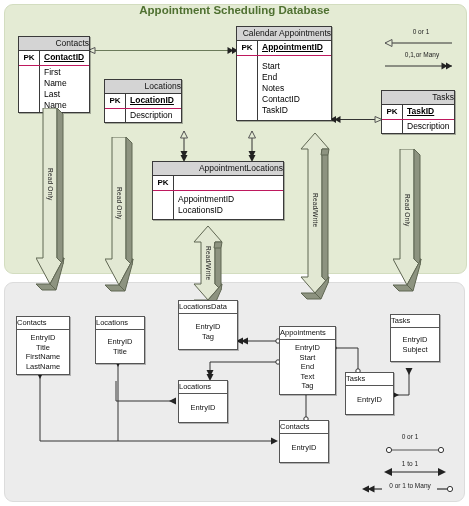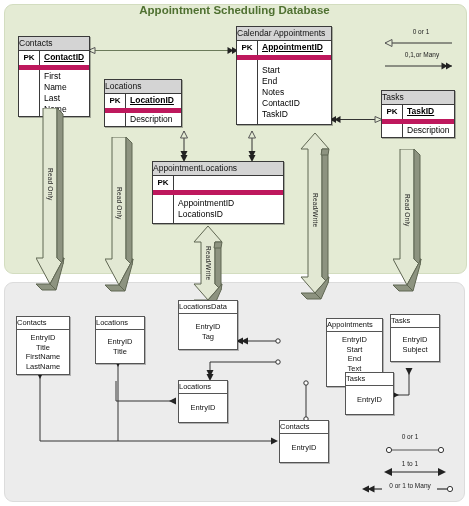--- a/index.html
+++ b/index.html
@@ -16,22 +16,22 @@
     background:#ececec;border:1px solid #dcdcdc;}
 
   .panel-title{position:absolute;text-align:center;font-weight:bold;}
   #green-title{left:0;top:4px;width:469px;font-size:11.5px;color:#4f7031;}
   #gray-title{left:0;top:481px;width:465px;font-size:11.5px;color:#222;}
 
   
   .er{position:absolute;border:1px solid #3a3a3a;background:#ffffff;
       box-shadow:1px 1px 0 rgba(0,0,0,.28);}
   .er-head{background:#d4d4d4;border-bottom:1px solid #3a3a3a;
-      text-align:left;font-size:8.5px;color:#111;line-height:11px;padding:1px 0;}
-  .er-row{display:flex;border-bottom:5px solid #be185d;}
+      text-align:right;font-size:8.5px;color:#111;line-height:11px;padding:1px 0;}
+  .er-row{display:flex;border-bottom:1px solid #be185d;}
   .er-row:last-child{border-bottom:none;}
   .er-pk{width:20px;flex:none;border-right:1px solid #3a3a3a;
       font-size:8px;font-weight:bold;text-align:center;line-height:12px;padding:1px 0;}
   .er-f{flex:1;font-size:8.5px;line-height:11px;padding:1px 4px;}
   .er-f.key{font-weight:bold;text-decoration:underline;}
   .er-blank{width:20px;flex:none;border-right:1px solid #3a3a3a;}
 
   
   .sb{position:absolute;border:1px solid #555;background:#fff;
       box-shadow:1px 1px 0 rgba(0,0,0,.25);}
@@ -286,21 +286,21 @@
   </div>
 
   <div class="sb" style="left:178px;top:300px;width:58px;">
     <div class="sb-head">LocationsData</div>
     <div class="sb-body" style="padding:8px 2px;">
       <div>EntryID</div>
       <div>Tag</div>
     </div>
   </div>
 
-  <div class="sb" style="left:279px;top:318px;width:55px;margin-left:47px;">
+  <div class="sb" style="left:279px;top:326px;width:55px;">
     <div class="sb-head">Appointments</div>
     <div class="sb-body">
       <div>EntryID</div>
       <div>Start</div>
       <div>End</div>
       <div>Text</div>
       <div>Tag</div>
     </div>
   </div>
 

